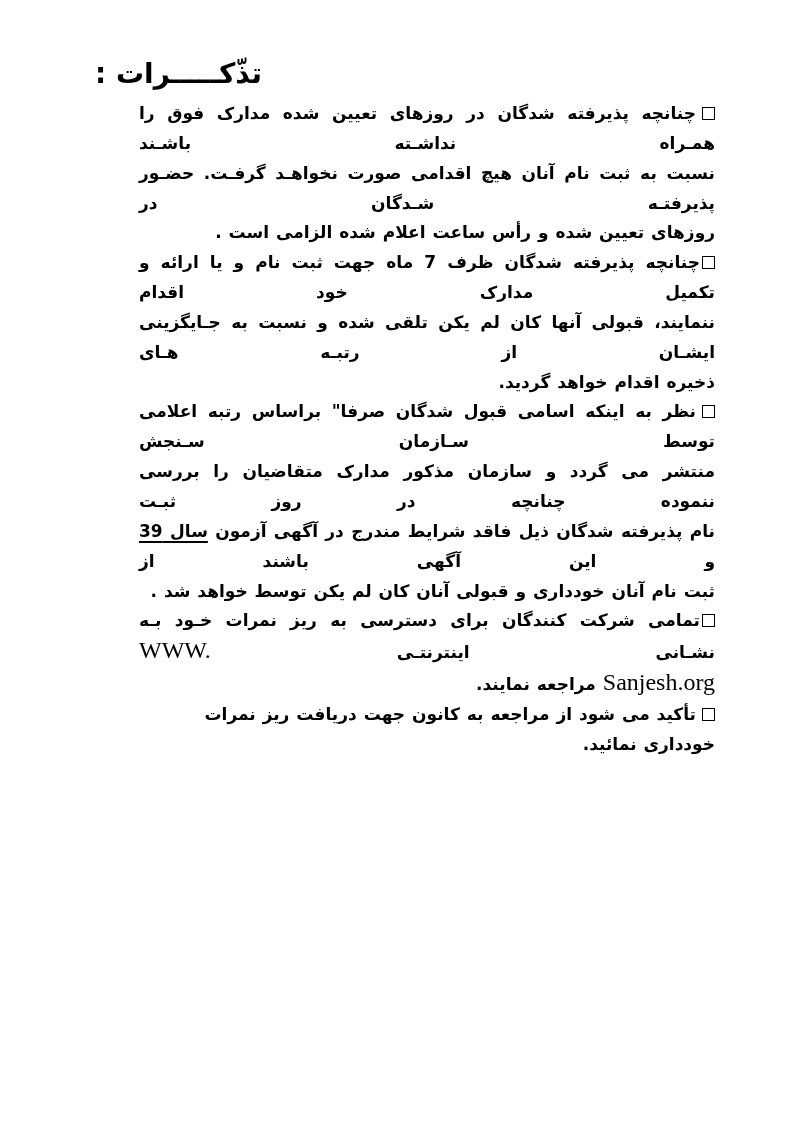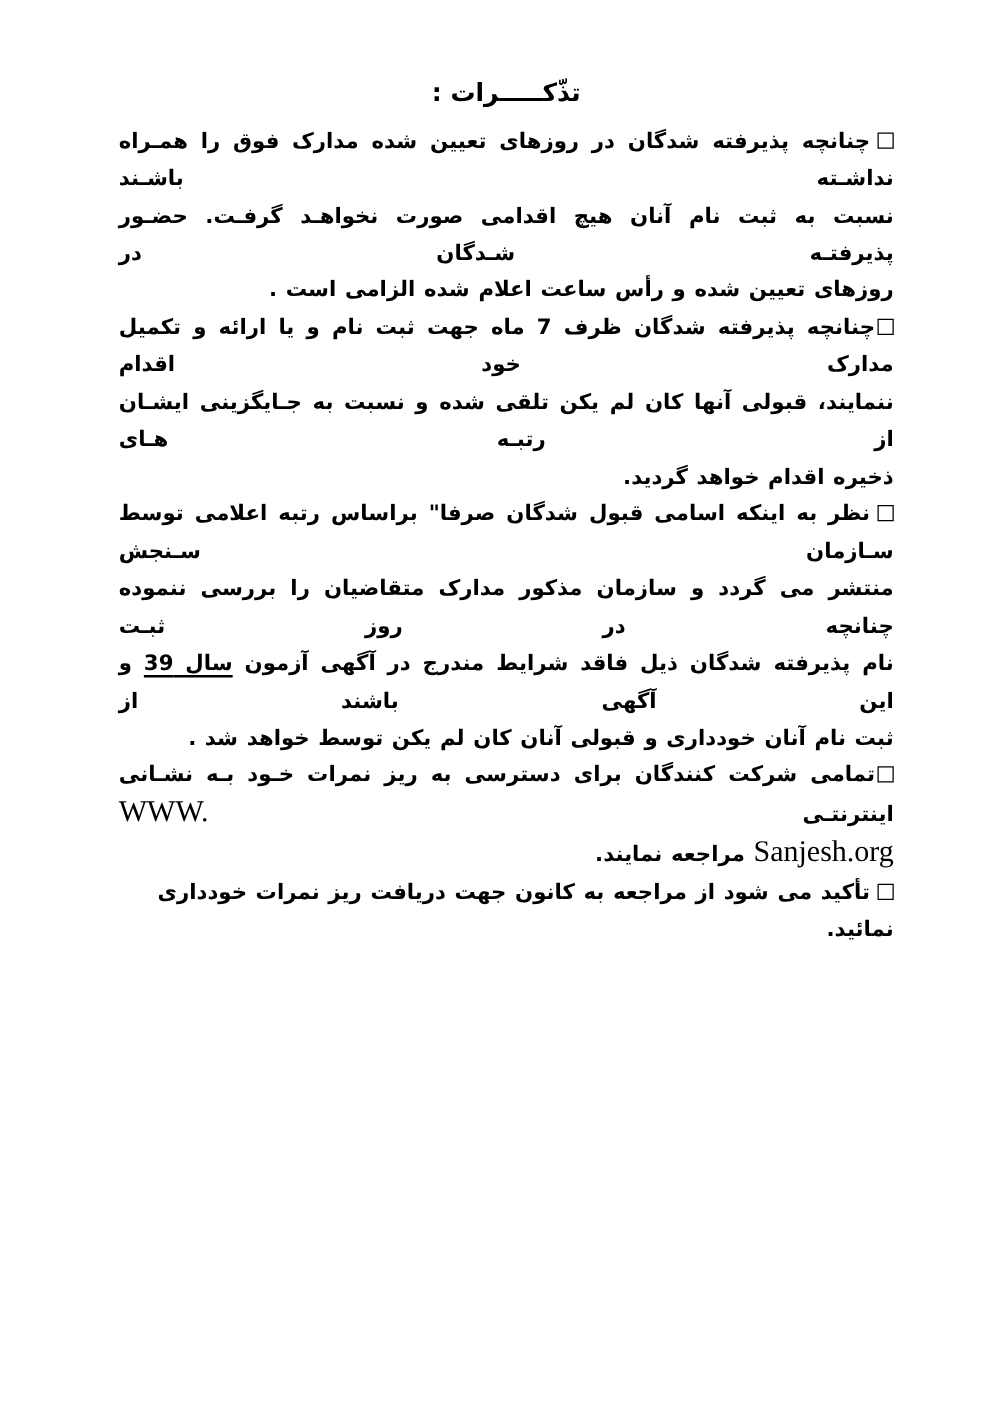--- a/index.html
+++ b/index.html
@@ -5,27 +5,28 @@
   html,body { margin:0; padding:0; background:#ffffff; }
   body {
     width:793px; height:1122px; position:relative; overflow:hidden;
     font-family:"DejaVu Sans", sans-serif; color:#000;
   }
   .content {
     position:absolute; top:54px; right:78px; width:620px;
     direction:rtl;
   }
   .doc-title {
-    font-size:20px; font-weight:bold; text-align:center;
+    font-size:28px; font-weight:bold; text-align:left;
     line-height:40px; margin-bottom:5px; letter-spacing:0px;
   }
   .note { margin:0; }
   .line {
     font-size:17px; font-weight:bold; line-height:29.85px;
     word-spacing:1px;
+    margin-left:44px;
   }
   .j { text-align:justify; text-align-last:justify; }
   .last { }
   .box {
     display:inline-block; width:11px; height:11px;
     border:1.7px solid #000; vertical-align:-1px; margin-left:6px;
     background:#fff;
   }
   .box.tight { margin-left:2px; }
   .u {

